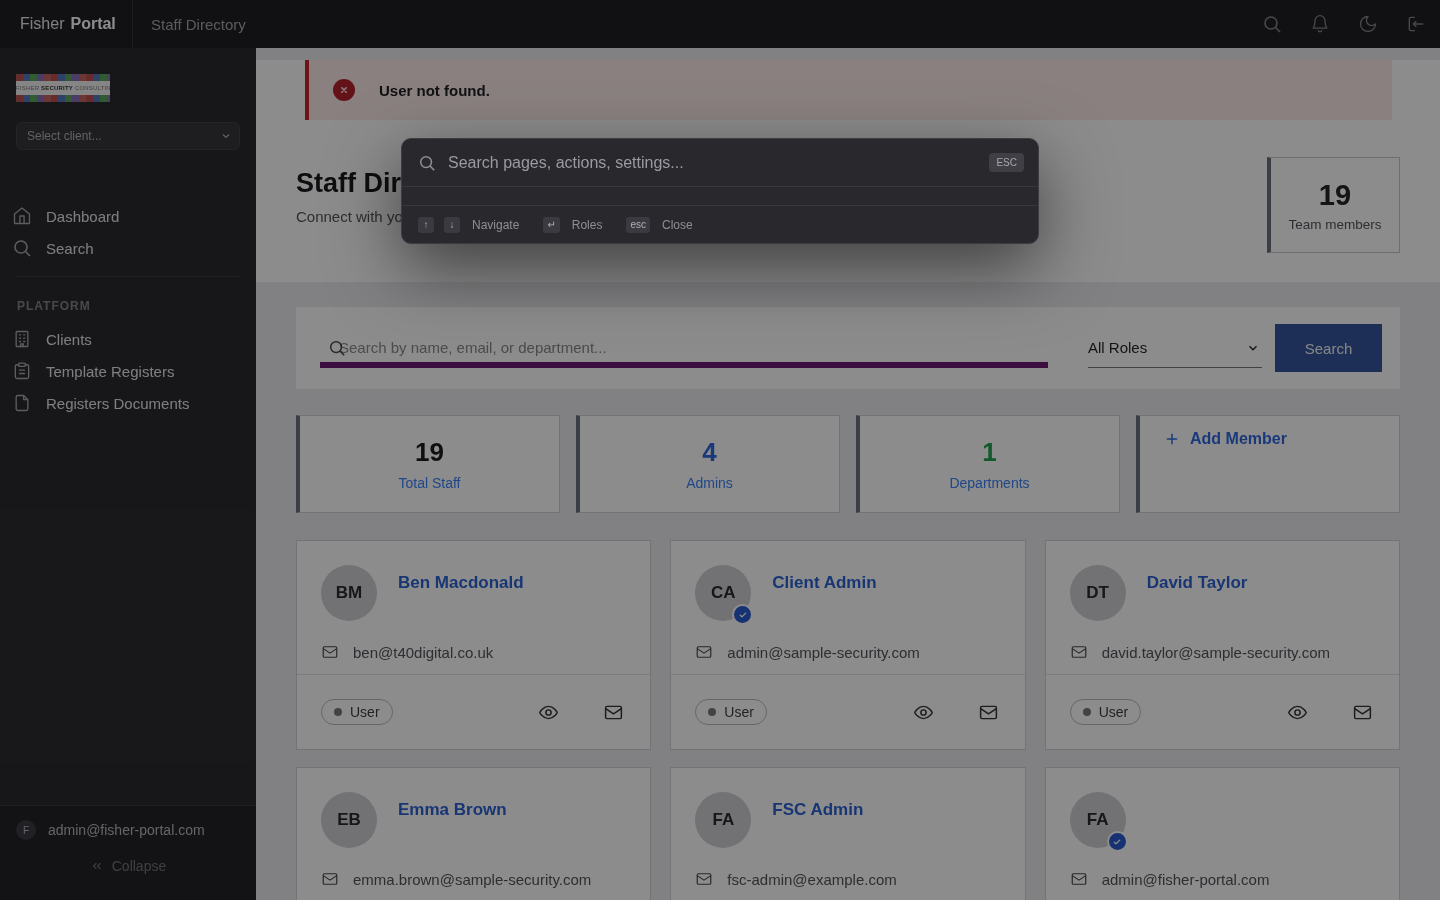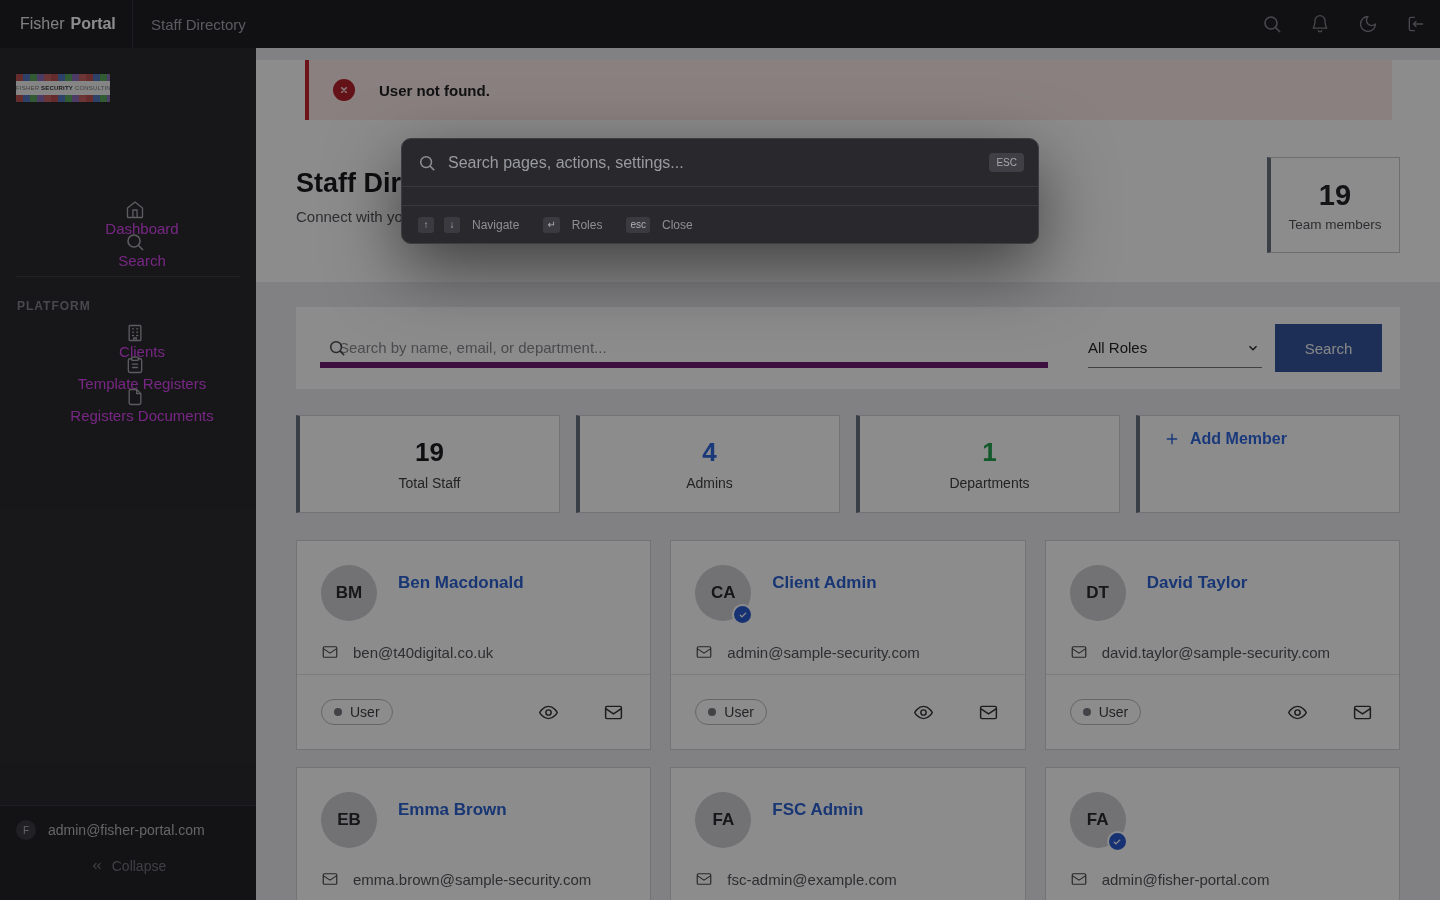--- a/index.html
+++ b/index.html
@@ -25,22 +25,22 @@
   .logo-strip { height:7px; opacity:.85; filter:blur(.4px);
     background:repeating-linear-gradient(90deg,#b23434 0 7px,#3a62b8 7px 14px,#3f9a44 14px 21px,#7a55b0 21px 28px,#c04a4a 28px 35px); }
   .logo-text { font-size:6px; letter-spacing:.2px; color:#777; text-align:center; line-height:6px; white-space:nowrap; }
   .logo-text b { color:#333; }
   .client-select-wrap { position:absolute; left:16px; top:74px; width:224px; }
   .client-select { width:100%; height:28px; background:#37373d; color:#b2b2b9; font-size:12px;
     border:1px solid #44444b; border-radius:6px; padding:0 24px 0 10px; appearance:none;
     font-family:"Liberation Sans", sans-serif; }
   .sel-chev { position:absolute; right:8px; top:8px; width:12px; height:12px; color:#b2b2b9; pointer-events:none; }
   .nav { position:absolute; top:152px; left:0; width:256px; }
-  .nav-item { display:flex; align-items:center; height:32px; padding-left:28px; cursor:pointer;
-    color:#d946ef; font-size:15px;flex-direction:column; }
+  .nav-item { display:flex; align-items:center; height:32px; padding-left:12px; cursor:pointer;
+    color:#e5e5e5; font-size:15px; }
   .nav-item svg { width:20px; height:20px; margin-right:14px; color:#a9a9b0; flex:0 0 auto; }
   .nav-div { border-top:1px solid #3c3c42; margin:12px 16px 0 16px; }
   .nav-sec { color:#84848c; font-size:12px; font-weight:700; letter-spacing:1px; margin:22px 0 10px 17px; }
   .side-bottom { position:absolute; left:0; bottom:0; width:256px; height:95px; background:#232327;
     border-top:1px solid #38383e; }
   .user-row { display:flex; align-items:center; padding:14px 0 0 16px; }
   .user-avatar { width:20px; height:20px; border-radius:50%; background:#3c3c44; color:#b8b8be;
     font-size:10px; display:flex; align-items:center; justify-content:center; margin-right:12px; }
   .user-email { color:#b8b8be; font-size:14px; }
   .collapse-row { display:flex; align-items:center; justify-content:center; margin-top:18px;
@@ -77,21 +77,21 @@
   .role-select { width:100%; height:38px; border:0; outline:none; background:transparent; appearance:none;
     font-size:15px; color:#26262b; font-family:"Liberation Sans", sans-serif; padding-right:22px; }
   .role-chev { position:absolute; right:2px; top:12px; width:14px; height:14px; color:#26262b; pointer-events:none; }
   .search-btn { width:107px; height:48px; background:#37579e; color:#f2f4f8; font-size:15px; border:0;
     cursor:pointer; font-family:"Liberation Sans", sans-serif; }
 
   .stats { display:grid; grid-template-columns:repeat(4,1fr); gap:16px; margin-top:26px; height:98px; }
   .stat-card { background:#fff; border:1px solid #d2d2d6; border-left:4px solid #6b7280;
     display:flex; flex-direction:column; align-items:center; justify-content:center; }
   .stat-value { font-size:26px; font-weight:700; color:#1d1d22; }
-  .stat-label { font-size:14px; color:#404040; margin-top:7px; }
+  .stat-label { font-size:14px; color:#3b82f6; margin-top:7px; }
   .add-card { background:#fff; border:1px solid #d2d2d6; border-left:4px solid #6b7280; padding:14px 0 0 24px;
     cursor:pointer; }
   .add-inner { display:flex; align-items:center; gap:10px; color:#3068e0; font-size:16px; font-weight:700; }
   .add-inner svg { width:16px; height:16px; }
 
   .members { display:grid; grid-template-columns:repeat(3,1fr); column-gap:19px; row-gap:17px; margin-top:27px; }
   .mcard { background:#fff; border:1px solid #d2d2d6; height:210px; display:flex; flex-direction:column; }
   .mtop { display:flex; padding:24px 24px 0 24px; }
   .avatar-wrap { position:relative; width:56px; height:56px; flex:0 0 auto; }
   .avatar { width:56px; height:56px; border-radius:50%; background:#cfcfd4; color:#2a2a2e;
@@ -165,20 +165,28 @@
   </div>
 </div>
 
 <div class="sidebar">
   <div class="logo-box">
     <div class="logo-strip"></div>
     <div class="logo-text"><span>FISHER </span><b>SECURITY</b><span> CONSULTING</span></div>
     <div class="logo-strip"></div>
   </div>
 
+  <div class="client-select-wrap">
+    <select class="client-select">
+      <option>Select client...</option>
+    </select>
+    <svg class="sel-chev" viewBox="0 0 24 24" fill="none" stroke="currentColor" stroke-width="2.4">
+        <path d="m6 9 6 6 6-6"></path>
+      </svg>
+  </div>
 
   <div class="nav">
     <div class="nav-item">
       <svg viewBox="0 0 24 24" fill="none" stroke="currentColor" stroke-width="1.6" stroke-linejoin="round">
           <path d="m3 9.5 9-7 9 7V20a1 1 0 0 1-1 1H4a1 1 0 0 1-1-1z"></path>
           <path d="M9.5 21v-9h5v9"></path>
         </svg>
       <span>Dashboard</span>
     </div>
     <div class="nav-item">

